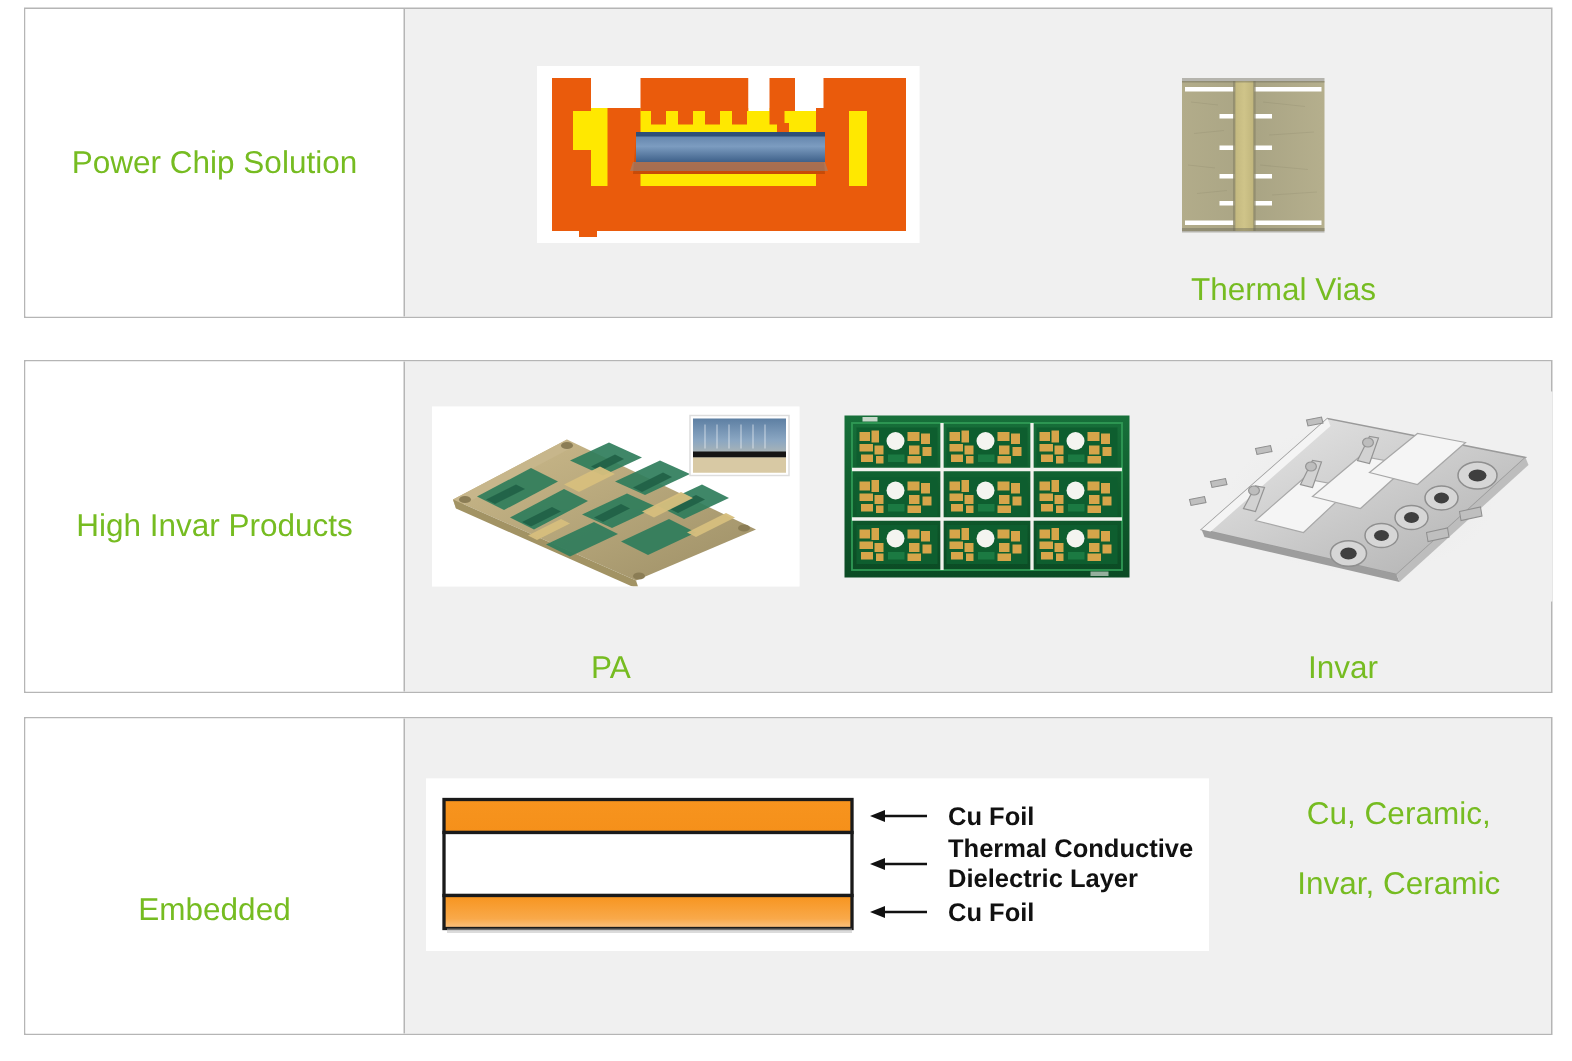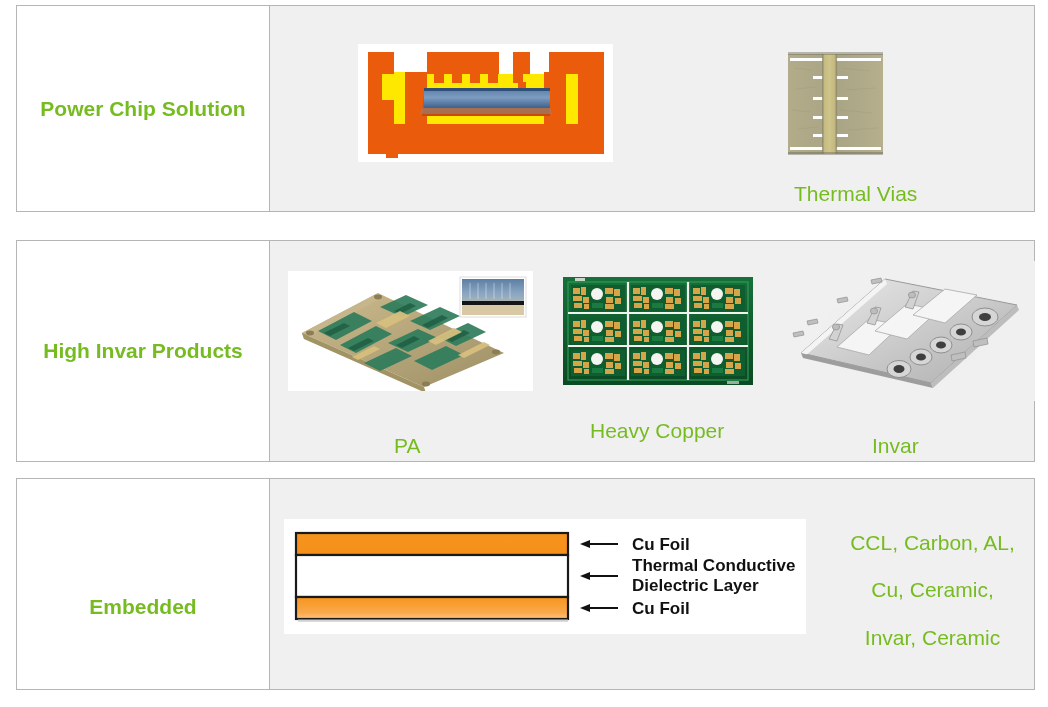--- a/index.html
+++ b/index.html
@@ -35,21 +35,20 @@
     align-items: center;
     justify-content: center;
     flex: 0 0 auto;
   }
   .label-text {
     color: #76bc21;
     font-size: 21px;
     line-height: 1.5;
     text-align: center;
     white-space: nowrap;
-    font-weight: bold;
   }
   .label-text.two-line {
     white-space: normal;
     line-height: 2.2;
   }
   .cell-content {
     box-sizing: border-box;
     background: #f0f0f0;
     position: relative;
     flex: 1 1 auto;
@@ -540,21 +539,20 @@
               </g>
               <circle cx="26" cy="9" r="6" fill="#f4f4f0"></circle>
               <rect x="21" y="18" width="11" height="5" fill="#1b7a42"></rect>
             </g>
           </g>
 
           <rect x="16" y="7" width="10" height="3" fill="#f2f2ee" opacity="0.8"></rect>
           <rect x="168" y="110" width="12" height="3" fill="#f2f2ee" opacity="0.6"></rect>
         </svg>
       </div>
-      <span class="cap" style="left:320px; top:178px;">Heavy Copper</span>
 
       <div class="bb-img">
         <svg class="bb-svg" viewBox="0 0 250 140" xmlns="http://www.w3.org/2000/svg">
           <defs>
             <linearGradient id="bbMetal" x1="0" y1="0" x2="1" y2="1">
               <stop offset="0%" stop-color="#e9e9e9"></stop>
               <stop offset="45%" stop-color="#cfcfcf"></stop>
               <stop offset="100%" stop-color="#aeaeae"></stop>
             </linearGradient>
             <radialGradient id="bbHalo" cx="50%" cy="50%" r="50%">
@@ -665,21 +663,20 @@
           <polygon points="296,89 306,85 306,93" fill="#111111"></polygon>
 
           <text x="348" y="31" font-family="Liberation Sans, sans-serif" font-size="17" font-weight="bold" fill="#111111">Cu Foil</text>
           <text x="348" y="52" font-family="Liberation Sans, sans-serif" font-size="17" font-weight="bold" fill="#111111">Thermal Conductive</text>
           <text x="348" y="72" font-family="Liberation Sans, sans-serif" font-size="17" font-weight="bold" fill="#111111">Dielectric Layer</text>
           <text x="348" y="95" font-family="Liberation Sans, sans-serif" font-size="17" font-weight="bold" fill="#111111">Cu Foil</text>
         </svg>
       </div>
 
       <div class="mat-list">
-        <span class="mat-line">CCL, Carbon, AL,</span>
         <span class="mat-line">Cu,  Ceramic,</span>
         <span class="mat-line">Invar, Ceramic</span>
       </div>
 
     </div>
   </div>
 
 </div>
 
 </body></html>

